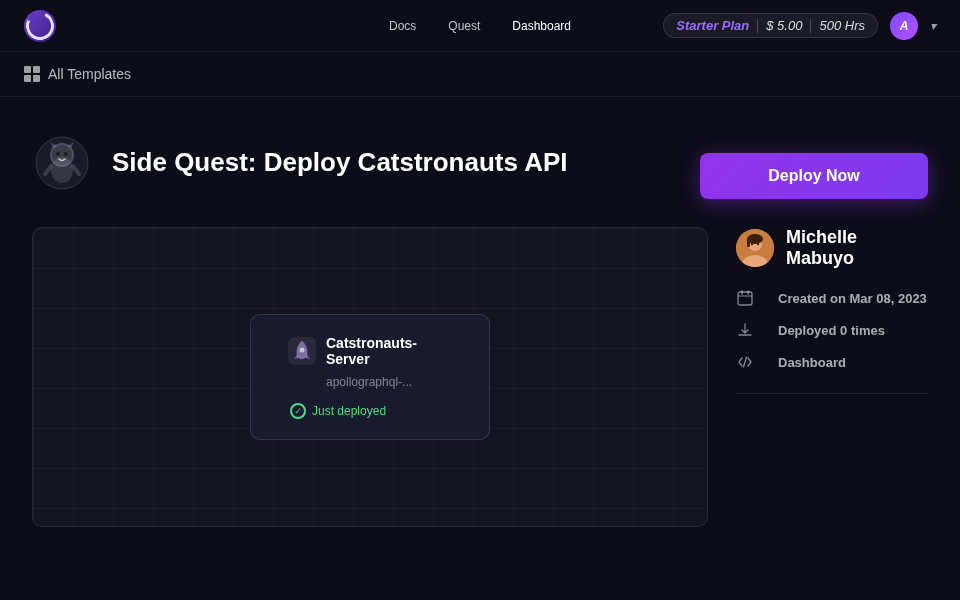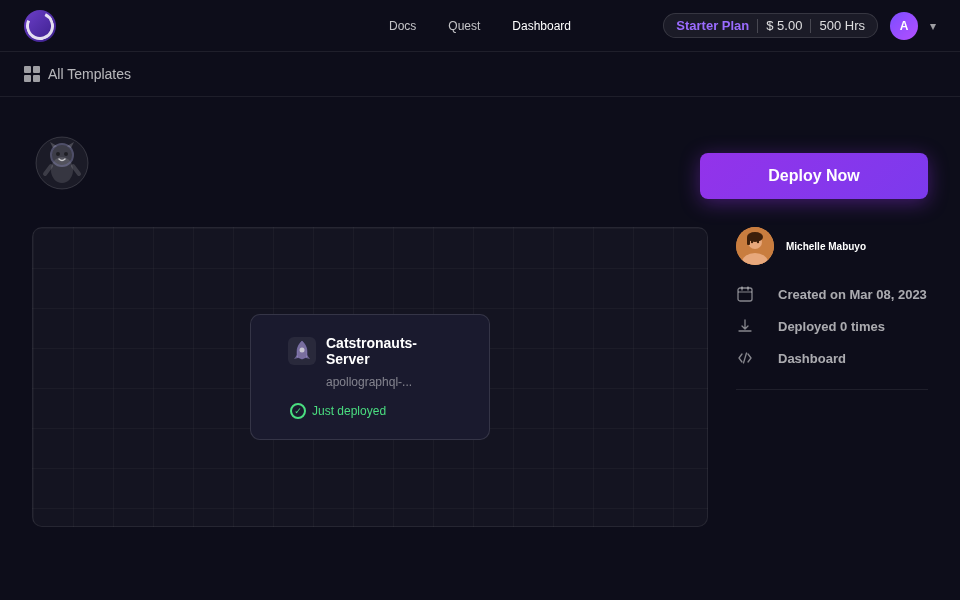--- a/index.html
+++ b/index.html
@@ -69,20 +69,21 @@
     }
 
     .nav-link.active {
       color: #ffffff;
     }
 
     .nav-right {
       display: flex;
       align-items: center;
       gap: 12px;
+      font-style: italic;
     }
 
     .plan-badge {
       display: flex;
       align-items: center;
       gap: 8px;
       background: rgba(255,255,255,0.06);
       border: 1px solid rgba(255,255,255,0.12);
       border-radius: 20px;
       padding: 4px 12px;
@@ -293,21 +294,21 @@
       flex-shrink: 0;
       display: flex;
       align-items: center;
       justify-content: center;
       font-size: 14px;
       font-weight: 700;
       color: white;
     }
 
     .author-name {
-      font-size: 10px;
+      font-size: 18px;
       font-weight: 600;
       color: #ffffff;
     }
 
     .meta-list {
       display: flex;
       flex-direction: column;
       gap: 14px;
     }
 
@@ -402,20 +403,21 @@
         <circle cx="23" cy="18" r="2" fill="rgba(0,0,0,0.5)"></circle>
         <circle cx="31" cy="18" r="2" fill="rgba(0,0,0,0.5)"></circle>
         <path d="M24 23 Q27 26 30 23" stroke="rgba(255,255,255,0.7)" stroke-width="1.5" fill="none" stroke-linecap="round"></path>
 
         <line x1="16" y1="30" x2="10" y2="38" stroke="rgba(255,255,255,0.15)" stroke-width="4" stroke-linecap="round"></line>
         <line x1="38" y1="30" x2="44" y2="38" stroke="rgba(255,255,255,0.15)" stroke-width="4" stroke-linecap="round"></line>
 
         <circle cx="27" cy="19" r="11" stroke="rgba(200,200,255,0.3)" stroke-width="2" fill="none"></circle>
       </svg>
     </div>
+    <h1 class="hero-title">Side Quest: Deploy Catstronauts API</h1>
   </div>
   <button class="deploy-btn">Deploy Now</button>
 </div>
 
 <div class="main-content">
 
   <div class="left-panel">
     <div class="service-card">
       <div class="service-card-header">
         <div class="service-icon">

